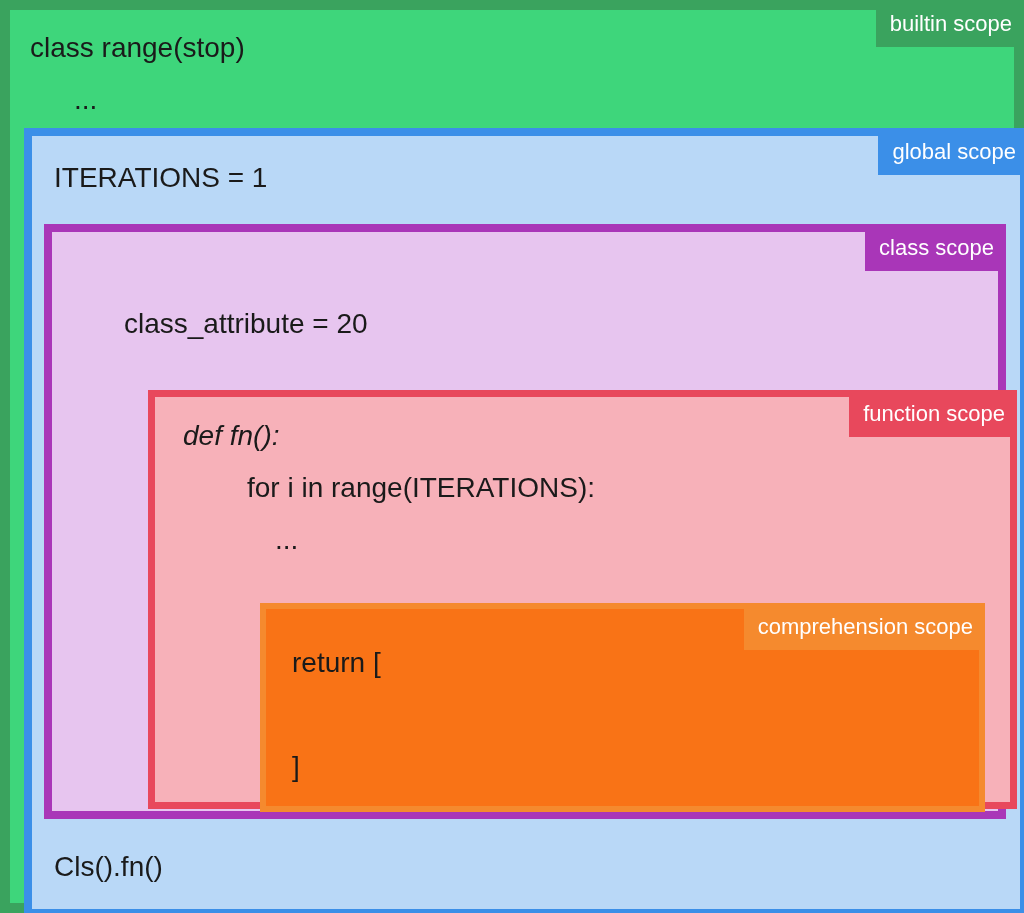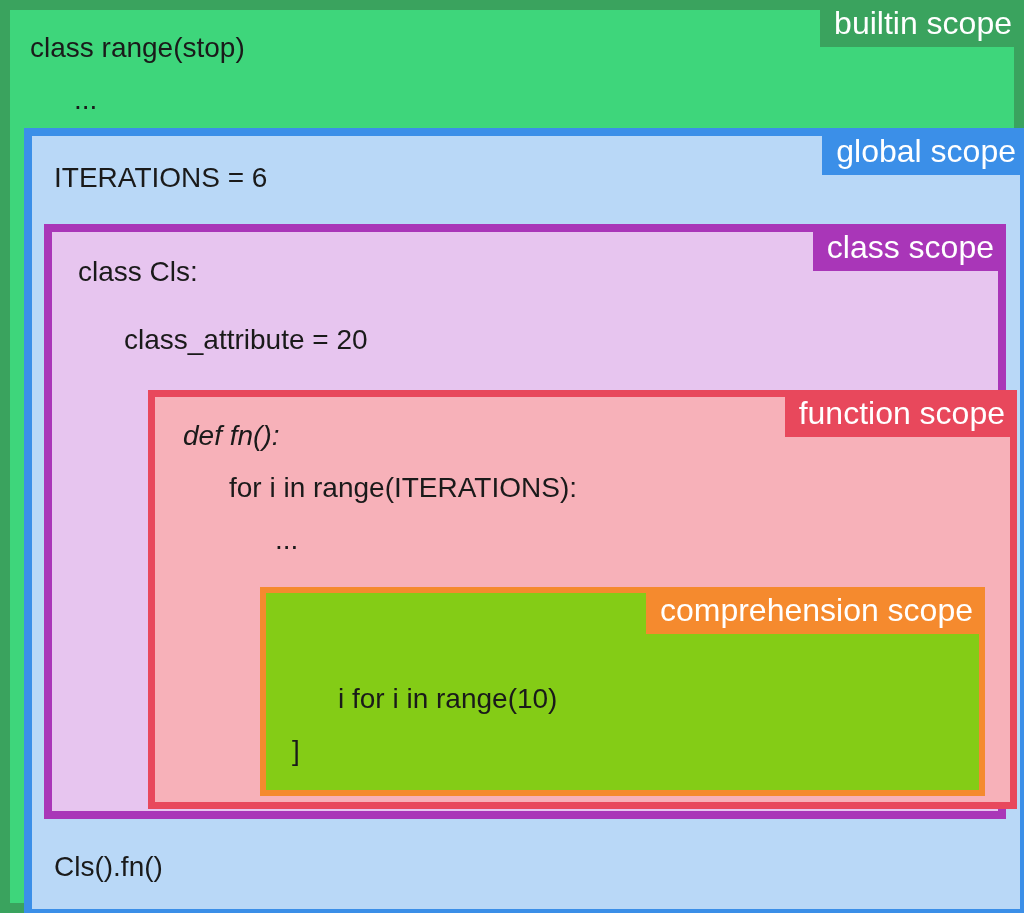--- a/index.html
+++ b/index.html
@@ -26,21 +26,21 @@
     position: absolute;
     box-sizing: border-box;
     border-style: solid;
   }
 
   .scope-label {
     position: absolute;
     top: 0;
     right: 0;
     color: #ffffff;
-    font-size: 32px;
+    font-size: 22px;
     line-height: 47px;
     height: 47px;
     padding: 0 12px 0 14px;
     white-space: nowrap;
     font-family: "Liberation Sans", sans-serif;
     font-weight: 400;
   }
 
   .code {
     position: absolute;
@@ -96,48 +96,48 @@
     background: #e7c5ef;
     border-width: 8px;
     border-color: #a936b8;
   }
   #class-scope > .scope-label {
     background: #a936b8;
     top: -8px;
     right: -8px;
   }
   #class-code-1 { left: 26px; top: 14px; }
-  #class-code-2 { left: 72px; top: 66px; margin-top: 16px; }
+  #class-code-2 { left: 72px; top: 66px; }
 
   
   #function-scope {
     left: 96px;
     top: 158px;
     width: 869px;
     height: 419px;
     background: #f7b1b9;
     border-width: 7px;
     border-color: #e8485c;
   }
   #function-scope > .scope-label {
     background: #e8485c;
     top: -7px;
     right: -7px;
   }
   #function-code-1 { left: 28px; top: 13px; font-style: italic; }
-  #function-code-2 { left: 74px; top: 65px; }
+  #function-code-2 { left: 92px; top: 65px; }
   #function-code-3 { left: 120px; top: 117px; }
 
   
   #comprehension-scope {
     left: 105px;
-    top: 190px;
+    top: 206px;
     width: 725px;
     height: 209px;
-    background: #84cc16;
+    background: #f97316;
     border-width: 6px;
     border-color: #f58a2e;
   }
   #comprehension-scope > .scope-label {
     background: #f58a2e;
     top: -6px;
     right: -6px;
   }
   #comp-code-1 { left: 26px; top: 28px; }
   #comp-code-2 { left: 72px; top: 80px; }
@@ -153,48 +153,47 @@
     <div class="scope-label">builtin scope</div>
 
     <div class="code" id="builtin-code-1">class range(stop)</div>
 
     <div class="code" id="builtin-code-2">...</div>
 
     <div class="scope" id="global-scope">
 
       <div class="scope-label">global scope</div>
 
-      <div class="code" id="global-code-1">ITERATIONS = 6</div>
+      <div class="code" id="global-code-1">ITERATIONS = 1</div>
 
       <div class="code" id="global-code-2">Cls().fn()</div>
 
       <div class="scope" id="class-scope">
 
         <div class="scope-label">class scope</div>
 
-        <div class="code" id="class-code-1">class Cls:</div>
 
         <div class="code" id="class-code-2">class_attribute = 20</div>
 
         <div class="scope" id="function-scope">
 
           <div class="scope-label">function scope</div>
 
           <div class="code" id="function-code-1">def fn():</div>
 
           <div class="code" id="function-code-2">for i in range(ITERATIONS):</div>
 
           <div class="code" id="function-code-3">...</div>
 
           <div class="scope" id="comprehension-scope">
 
             <div class="scope-label">comprehension scope</div>
 
-
-            <div class="code" id="comp-code-2">i for i in range(10)</div>
+            <div class="code" id="comp-code-1">return [</div>
+
 
             <div class="code" id="comp-code-3">]</div>
 
           </div>
         </div>
       </div>
     </div>
   </div>
 
 </div>

